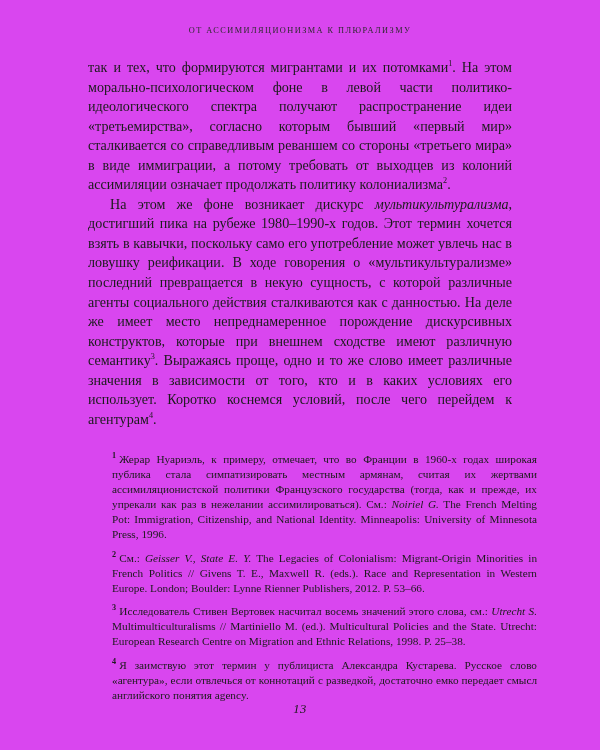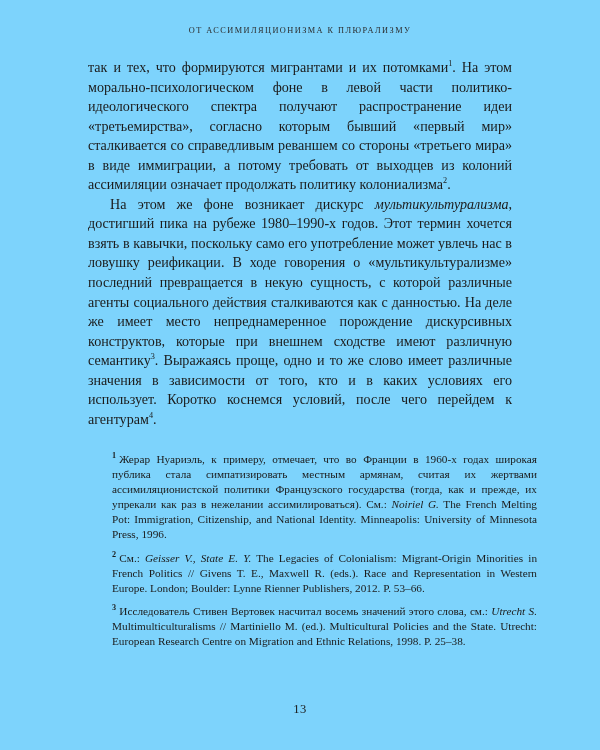--- a/index.html
+++ b/index.html
@@ -14,21 +14,21 @@
     color: #1b1b1b;
     overflow: hidden;
   }
 
   .page {
     position: relative;
     width: 600px;
     height: 750px;
     box-sizing: border-box;
     padding: 0;
-    background: #7dd3fc;
+    background: #d946ef;
   }
 
   
   .running-head {
     position: absolute;
     top: 26px;
     left: 88px;
     width: 424px;
     text-align: center;
     font-size: 8.3px;
@@ -100,35 +100,37 @@
   
   .folio {
     position: absolute;
     top: 702px;
     left: 0;
     width: 600px;
     text-align: center;
     font-size: 12.6px;
     color: #1b1b1b;
     letter-spacing: 0.4px;
+    font-style: italic;
   }
 </style>
 </head>
 <body>
 
 <div class="page">
 
   <div class="running-head">От ассимиляционизма к плюрализму</div>
 
   <div class="body-block">
       <p class="body-para">так и тех, что формируются мигрантами и их потомками<sup class="fn">1</sup>. На этом морально-психологическом фоне в левой части политико-идеологического спектра получают распространение идеи «третьемирства», согласно которым бывший «первый мир» сталкивается со справедливым реваншем со стороны «третьего мира» в виде иммиграции, а потому требовать от выходцев из колоний ассимиляции означает продолжать политику колониализма<sup class="fn">2</sup>.</p>
       <p class="body-para">На этом же фоне возникает дискурс <em class="italic">мультикультурализма</em>, достигший пика на рубеже 1980–1990-х годов. Этот термин хочется взять в кавычки, поскольку само его употребление может увлечь нас в ловушку реификации. В ходе говорения о «мультикультурализме» последний превращается в некую сущность, с которой различные агенты социального действия сталкиваются как с данностью. На деле же имеет место непреднамеренное порождение дискурсивных конструктов, которые при внешнем сходстве имеют различную семантику<sup class="fn">3</sup>. Выражаясь проще, одно и то же слово имеет различные значения в зависимости от того, кто и в каких условиях его использует. Коротко коснемся условий, после чего перейдем к агентурам<sup class="fn">4</sup>.</p>
     </div>
 
   <div class="footnotes">
       <p class="footnote"><sup class="fn-marker">1</sup>Жерар Нуариэль, к примеру, отмечает, что во Франции в 1960-х годах широкая публика стала симпатизировать местным армянам, считая их жертвами ассимиляционистской политики Французского государства (тогда, как и прежде, их упрекали как раз в нежелании ассимилироваться). См.: <em class="italic">Noiriel G.</em> The French Melting Pot: Immigration, Citizenship, and National Identity. Minneapolis: University of Minnesota Press, 1996.</p>
       <p class="footnote"><sup class="fn-marker">2</sup>См.: <em class="italic">Geisser V., State E. Y.</em> The Legacies of Colonialism: Migrant-Origin Minorities in French Politics // Givens T. E., Maxwell R. (eds.). Race and Representation in Western Europe. London; Boulder: Lynne Rienner Publishers, 2012. P. 53–66.</p>
       <p class="footnote"><sup class="fn-marker">3</sup>Исследователь Стивен Вертовек насчитал восемь значений этого слова, см.: <em class="italic">Utrecht S.</em> Multimulticulturalisms // Martiniello M. (ed.). Multicultural Policies and the State. Utrecht: European Research Centre on Migration and Ethnic Relations, 1998. P. 25–38.</p>
+      <p class="footnote"><sup class="fn-marker">4</sup>Я заимствую этот термин у публициста Александра Кустарева. Русское слово «агентура», если отвлечься от коннотаций с разведкой, достаточно емко передает смысл английского понятия agency.</p>
     </div>
 
   <div class="folio">13</div>
 
 </div>
 
 </body></html>

